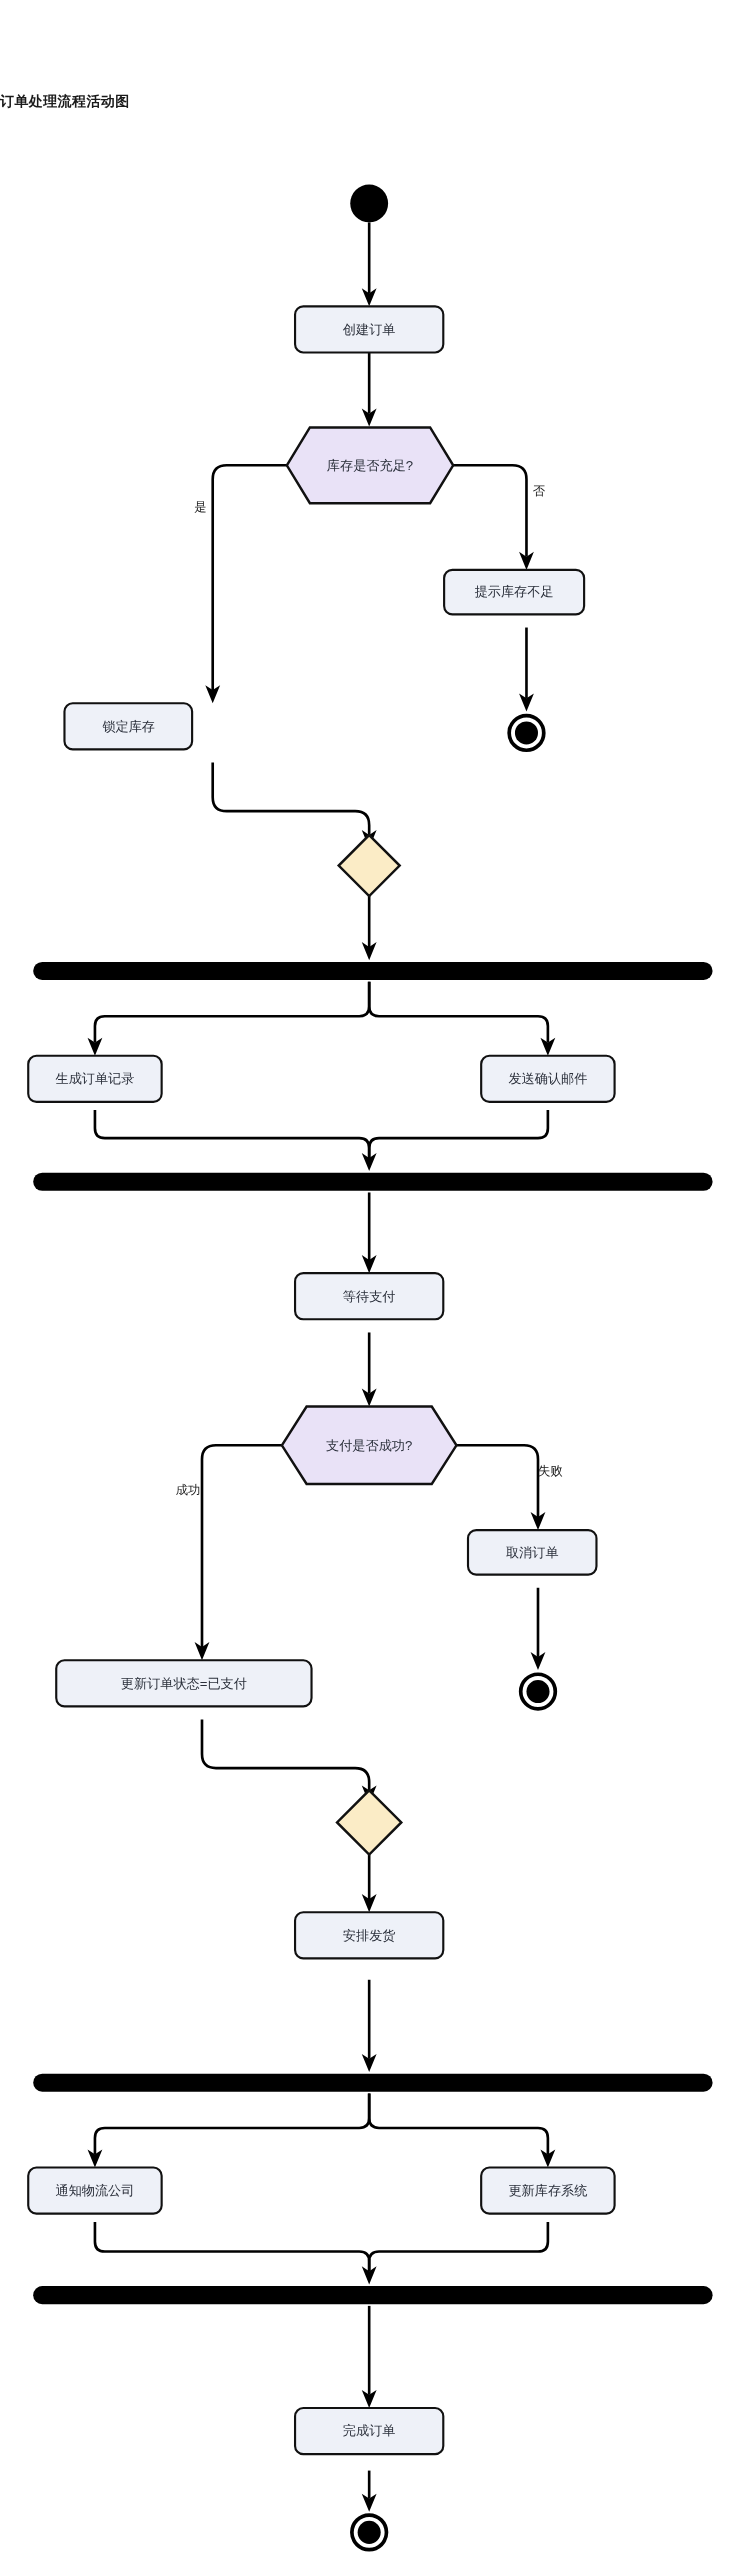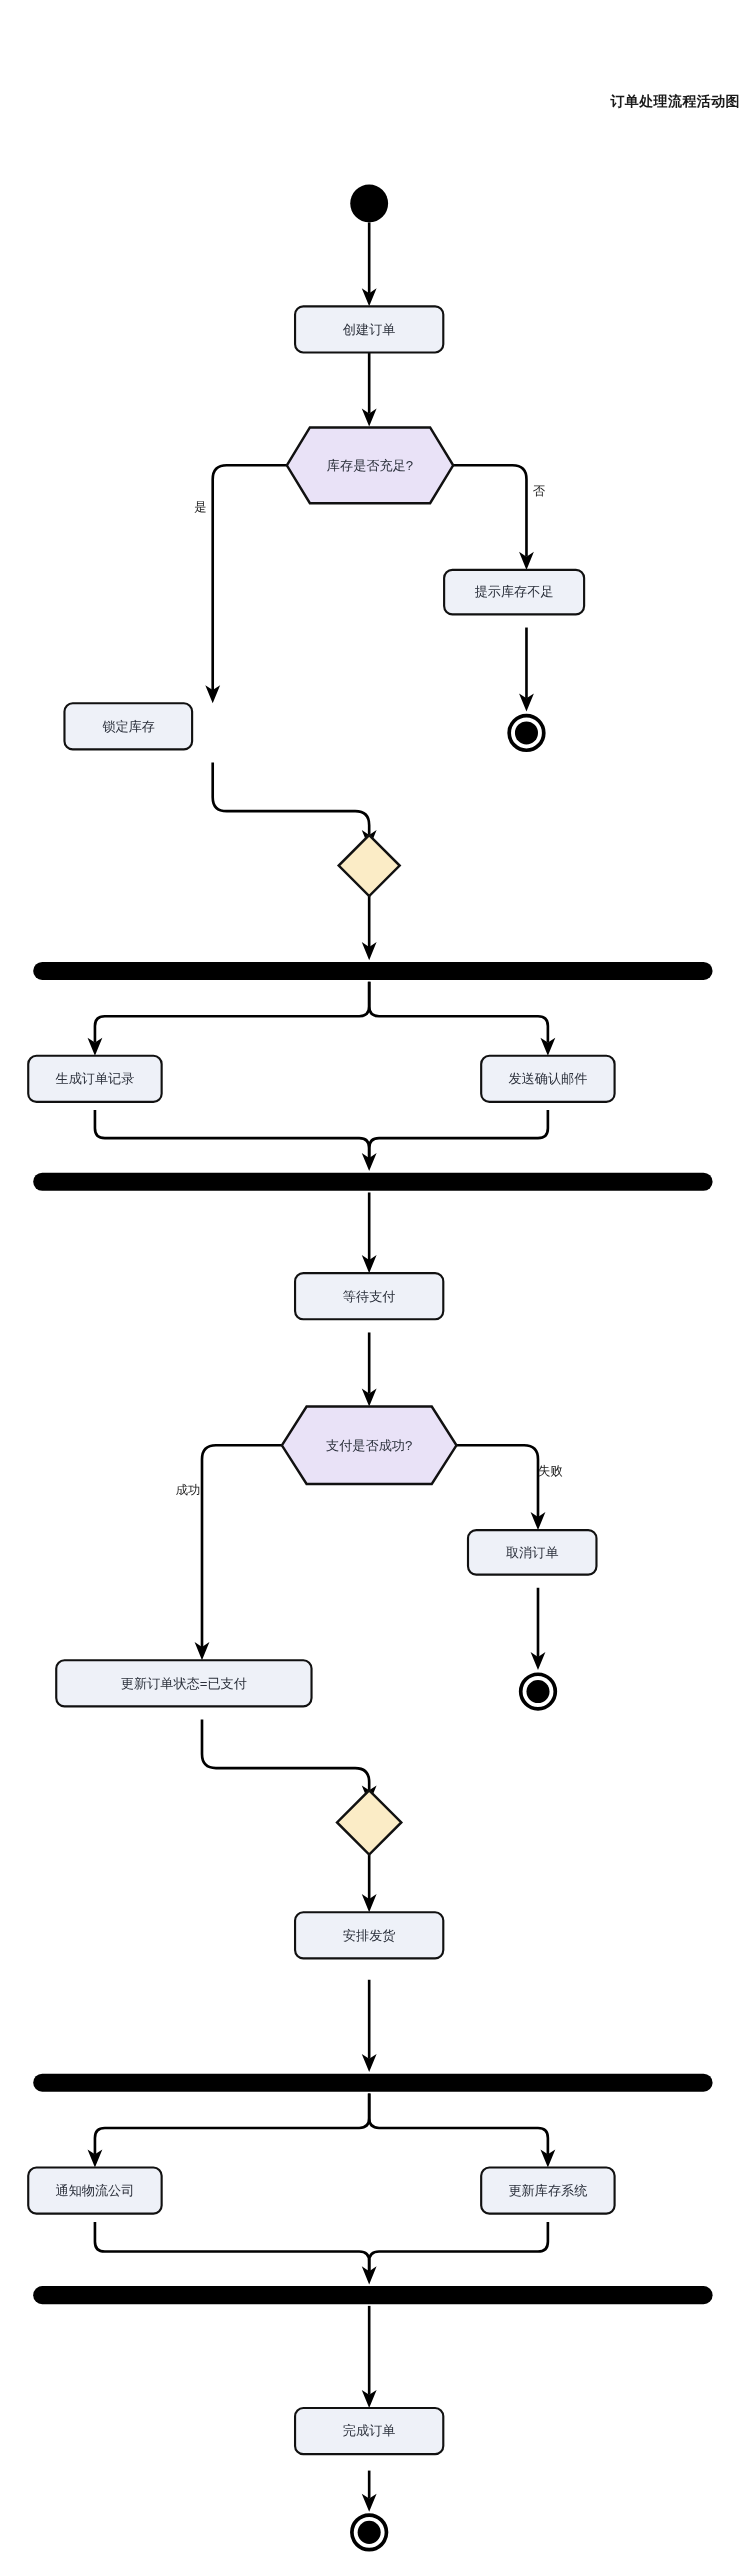--- a/index.html
+++ b/index.html
@@ -15,21 +15,21 @@
     width: 740px;
     height: 2576px;
     background: #ffffff;
     overflow: hidden;
   }
   #diagram-title {
     position: absolute;
     left: 0;
     top: 93px;
     width: 740px;
-    text-align: right;
+    text-align: left;
     font-size: 14px;
     font-weight: bold;
     color: #1b1b1b;
     letter-spacing: 0.4px;
   }
   svg.flow {
     position: absolute;
     left: 0;
     top: 0;
     width: 740px;

